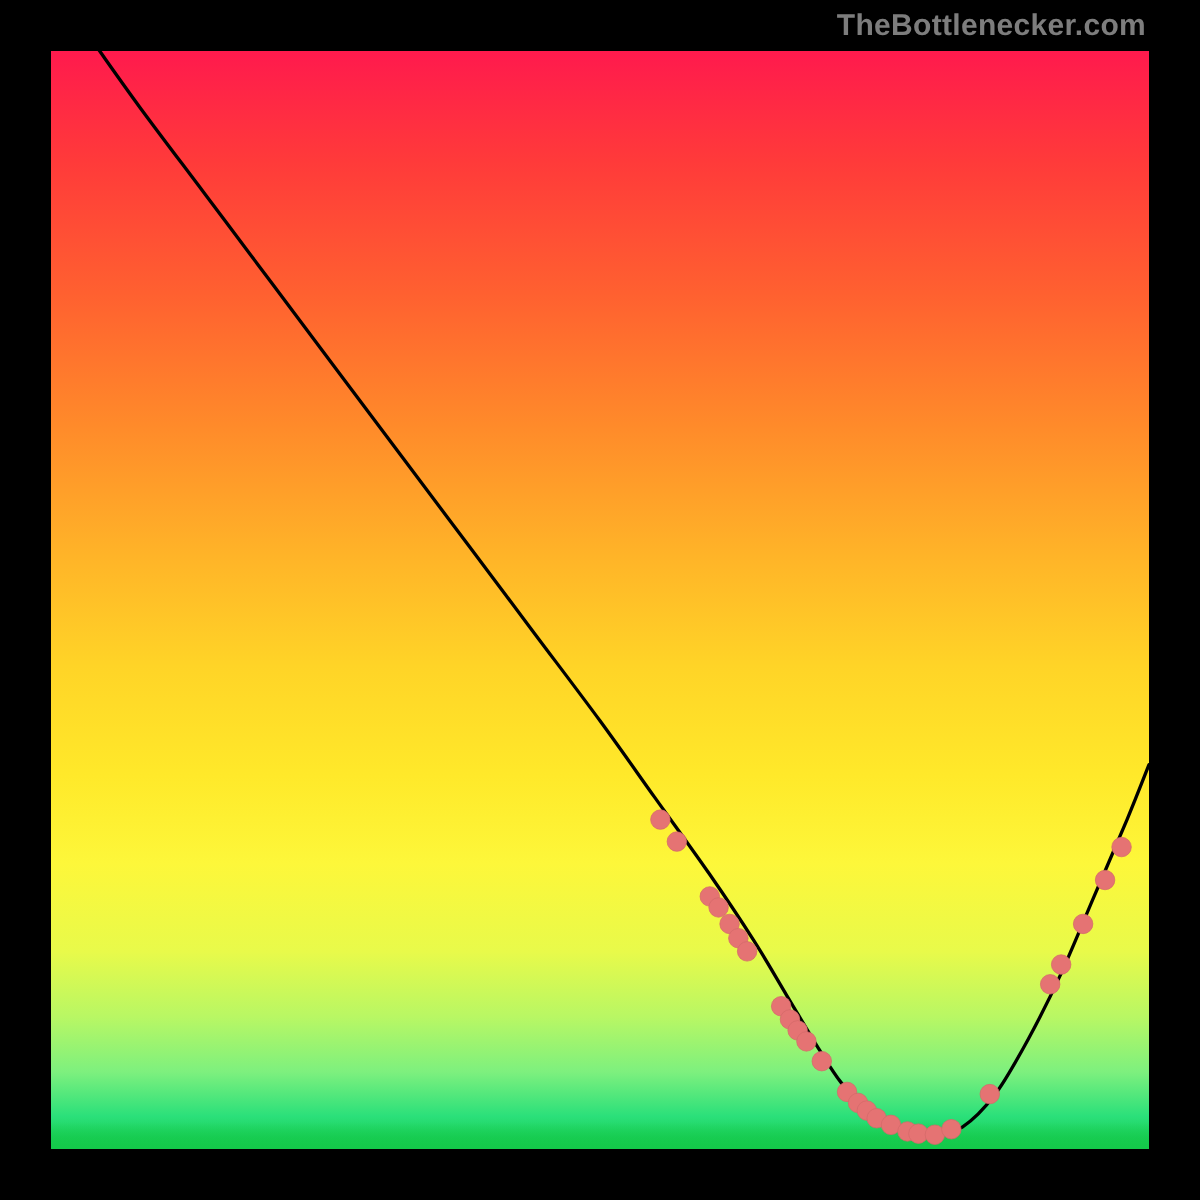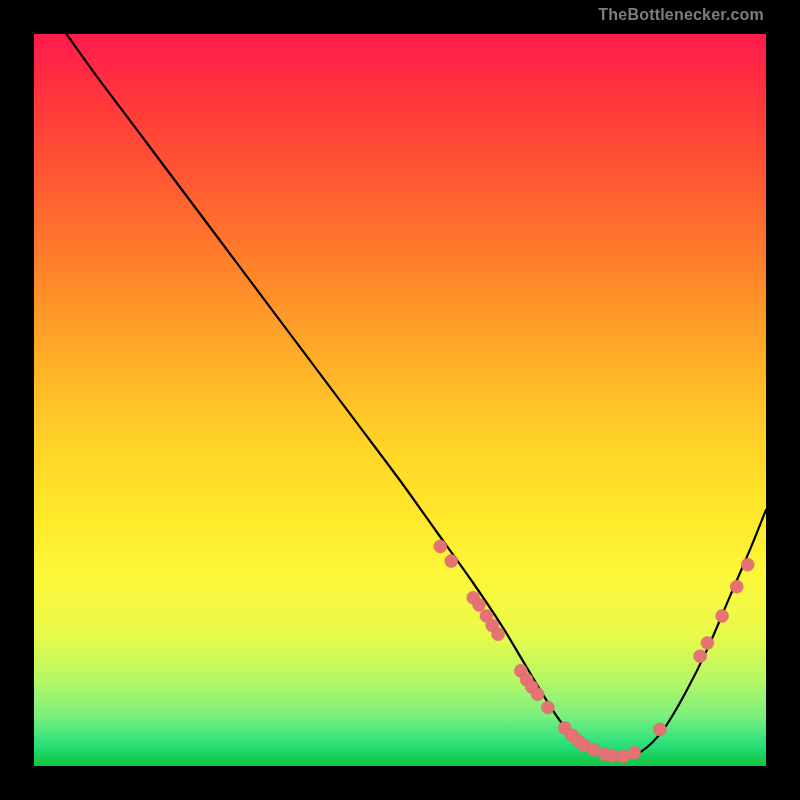--- a/index.html
+++ b/index.html
@@ -39,21 +39,21 @@
       #7df07e 93%,
       #2be07a 97%,
       #14c94a 100%
     );
   }
   .source-label {
     position: absolute;
     top: 6px;
     right: 36px;
     color: #7d7d7d;
-    font-size: 16px;
+    font-size: 20px;
     font-weight: 600;
     letter-spacing: 0.2px;
   }
   svg.curve {
     position: absolute;
     left: 0;
     top: 0;
     width: 732px;
     height: 732px;
     overflow: visible;

